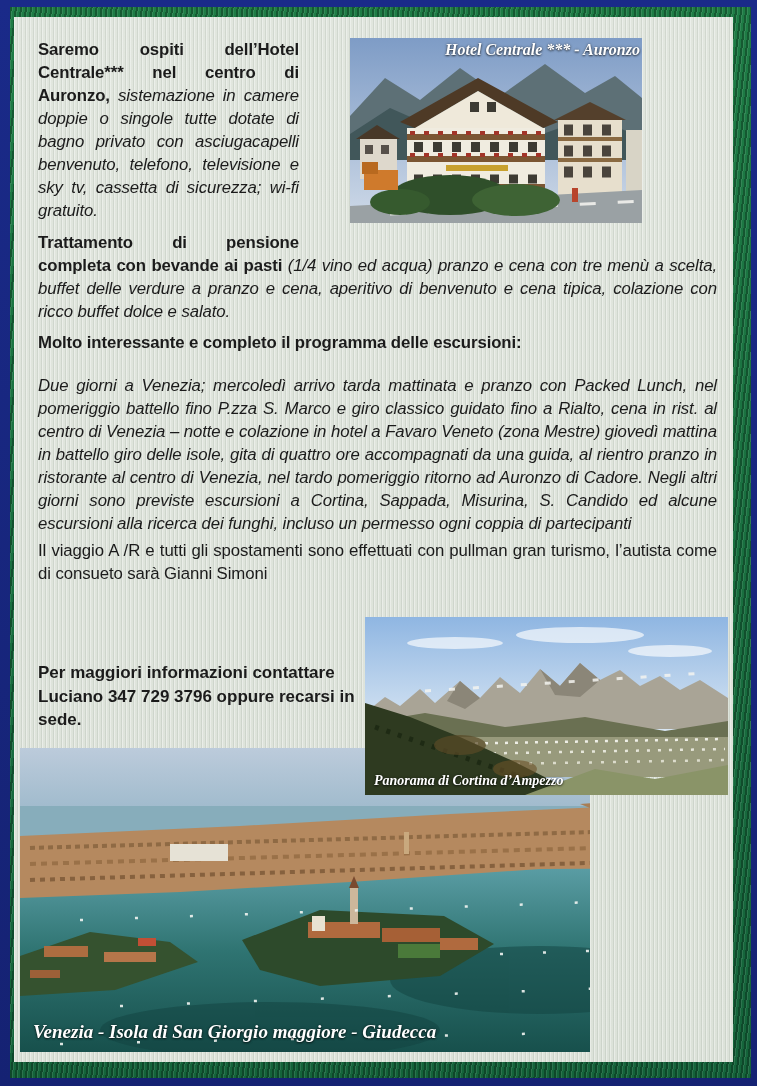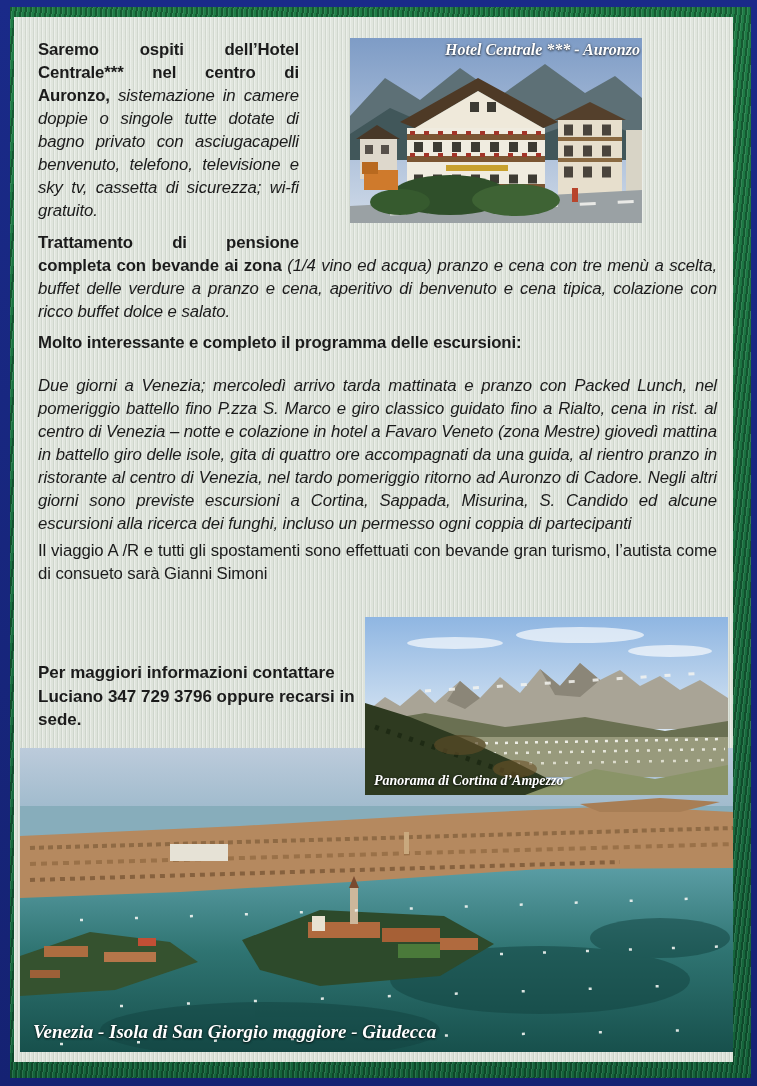--- a/index.html
+++ b/index.html
@@ -44,21 +44,21 @@
     white-space:nowrap;
   }
   .photo-hotel{
     position:relative;float:right;width:352px;height:185px;
     margin:0 15px 26px 14px;overflow:hidden;padding-left:37px;
   }
   .photo-hotel figcaption{top:3px;left:0;width:100%;text-align:center;
     padding-left:70px;box-sizing:border-box;font-size:16px;font-weight:700;}
   .photo-cortina{left:351px;top:600px;width:363px;height:178px;z-index:3;}
   .photo-cortina figcaption{left:9px;bottom:6px;font-size:14px;font-weight:700;}
-  .photo-venice{left:6px;top:731px;width:714px;height:304px;z-index:2;}
+  .photo-venice{left:6px;top:731px;width:570px;height:304px;z-index:2;}
   .photo-venice figcaption{left:13px;bottom:9px;font-size:19px;font-weight:700;}
   .contact{
     position:absolute;left:24px;top:644px;width:338px;z-index:1;
     font-weight:700;font-size:17px;line-height:23.5px;color:#1b1b1b;
     text-align:left;
   }
 </style>
 </head>
 <body>
 
@@ -121,27 +121,27 @@
               <rect x="14" y="132" width="34" height="20" fill="#cf7a2c"></rect>
               <rect x="12" y="124" width="16" height="12" fill="#b8691f"></rect>
               <rect x="222" y="150" width="6" height="14" fill="#b8452c"></rect>
             </g>
           </svg>
           <figcaption>Hotel Centrale *** - Auronzo</figcaption>
         </figure>
 
         <p class="para-intro"><span class="b">Saremo ospiti dell’Hotel Centrale*** nel centro di Auronzo,</span><span class="i"> sistemazione in camere doppie o singole tutte dotate di bagno privato con asciugacapelli benvenuto, telefono, televisione e sky tv, cassetta di sicurezza; wi-fi gratuito.</span></p>
 
-        <p class="para-board"><span class="b">Trattamento di pensione completa con bevande ai zona</span><span class="i"> (1/4 vino ed acqua) pranzo e cena con tre menù a scelta, buffet delle verdure a pranzo e cena, aperitivo di benvenuto e cena tipica, colazione con ricco buffet dolce e salato.</span></p>
+        <p class="para-board"><span class="b">Trattamento di pensione completa con bevande ai pasti</span><span class="i"> (1/4 vino ed acqua) pranzo e cena con tre menù a scelta, buffet delle verdure a pranzo e cena, aperitivo di benvenuto e cena tipica, colazione con ricco buffet dolce e salato.</span></p>
 
         <p class="heading">Molto interessante e completo il programma delle escursioni:</p>
 
         <p class="para-excursions i">Due giorni a Venezia; mercoledì arrivo tarda mattinata e pranzo con Packed Lunch, nel pomeriggio battello fino P.zza S. Marco e giro classico guidato fino a Rialto, cena in rist. al centro di Venezia – notte e colazione in hotel a Favaro Veneto (zona Mestre) giovedì mattina in battello giro delle isole, gita di quattro ore accompagnati da una guida, al rientro pranzo in ristorante al centro di  Venezia, nel tardo pomeriggio ritorno ad Auronzo di Cadore. Negli altri giorni sono previste escursioni a Cortina, Sappada, Misurina, S. Candido ed alcune escursioni alla ricerca dei funghi, incluso un permesso ogni coppia di partecipanti</p>
 
-        <p class="para-transport">Il viaggio A /R e tutti gli spostamenti sono effettuati con bevande gran turismo, l’autista come di consueto sarà Gianni Simoni</p>
+        <p class="para-transport">Il viaggio A /R e tutti gli spostamenti sono effettuati con pullman gran turismo, l’autista come di consueto sarà Gianni Simoni</p>
 
       </div>
 
       <div class="contact">Per maggiori informazioni contattare Luciano 347 729 3796 oppure recarsi in sede.</div>
 
       <figure class="photo photo-venice">
         <svg width="714" height="304" viewBox="0 0 714 304" preserveAspectRatio="none" aria-hidden="true">
           <defs>
             <linearGradient id="vsky" x1="0" y1="0" x2="0" y2="1">
               <stop offset="0" stop-color="#bccbdb"></stop>

